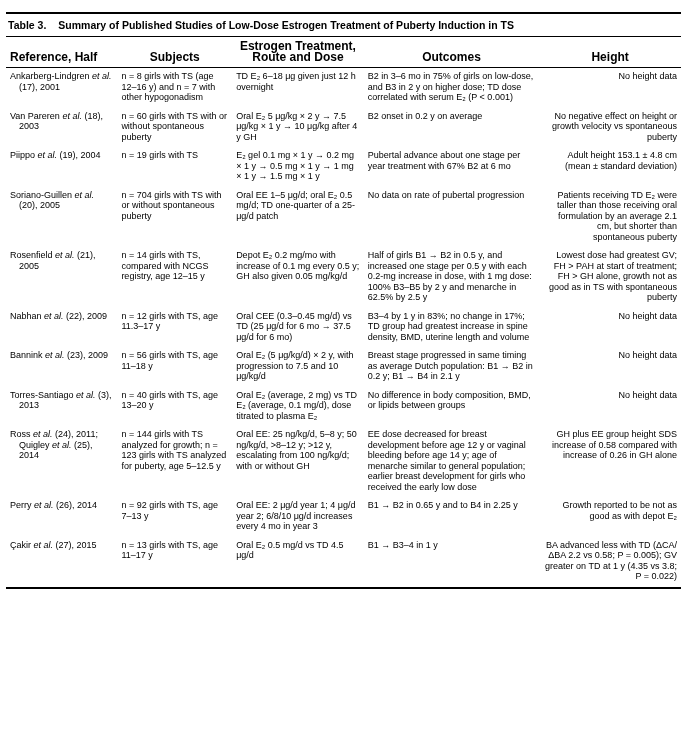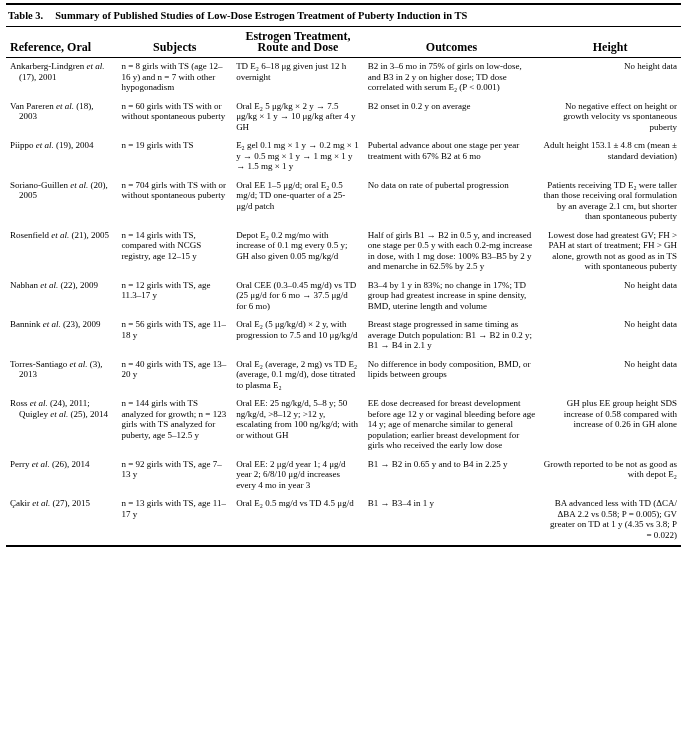--- a/index.html
+++ b/index.html
@@ -3,21 +3,21 @@
 <meta charset="utf-8">
 <style>
   * { margin: 0; padding: 0; box-sizing: border-box; }
   html, body { background: #fff; }
   body {
     width: 687px;
     min-height: 732px;
     color: #000;
     font-family: "Liberation Sans", "DejaVu Sans", sans-serif;
   }
-  .page { padding: 3px 6px 0 6px; font-family: Liberation Serif, serif; }
+  .page { padding: 12px 6px 0 6px; }
 
   .caption {
     border-top: 2px solid #000;
     border-bottom: 1px solid #000;
     padding: 5px 2px 5px 2px;
     font-size: 10.5px;
     font-weight: bold;
   }
   .caption .cap-label { margin-right: 12px; }
 
@@ -67,21 +67,21 @@
   <table class="studies">
     <colgroup>
       <col class="c1">
         <col class="c2">
         <col class="c3">
         <col class="c4">
         <col class="c5">
     </colgroup>
     <thead>
       <tr>
-        <th class="ref">Reference, Oral</th>
+        <th class="ref">Reference, Half</th>
         <th>Subjects</th>
         <th>Estrogen Treatment, Route and Dose</th>
         <th>Outcomes</th>
         <th>Height</th>
       </tr>
     </thead>
     <tbody>
       <tr>
         <td class="ref"><span>Ankarberg-Lindgren </span><i>et al.</i><span> (17), 2001</span></td>
         <td class="subj">n = 8 girls with TS (age 12–16 y) and n = 7 with other hypogonadism</td>

